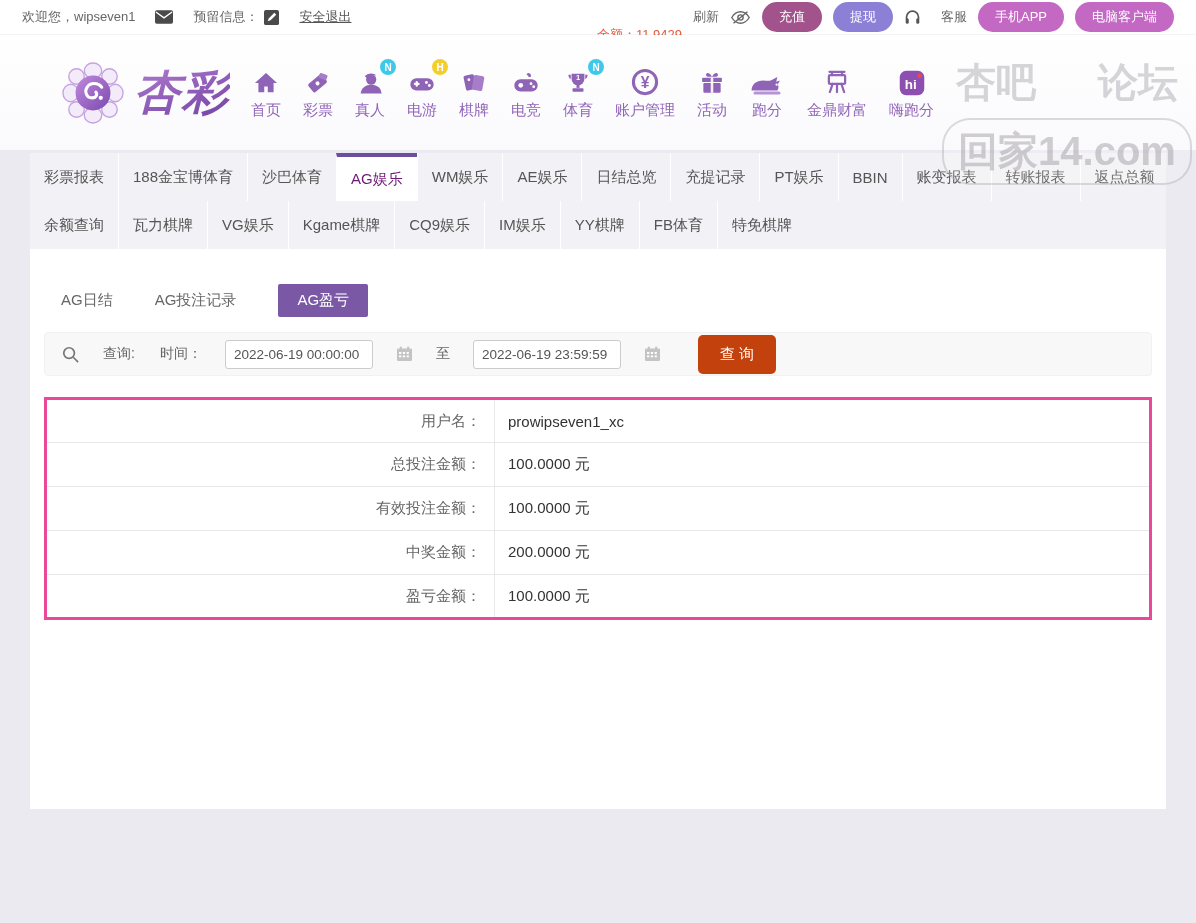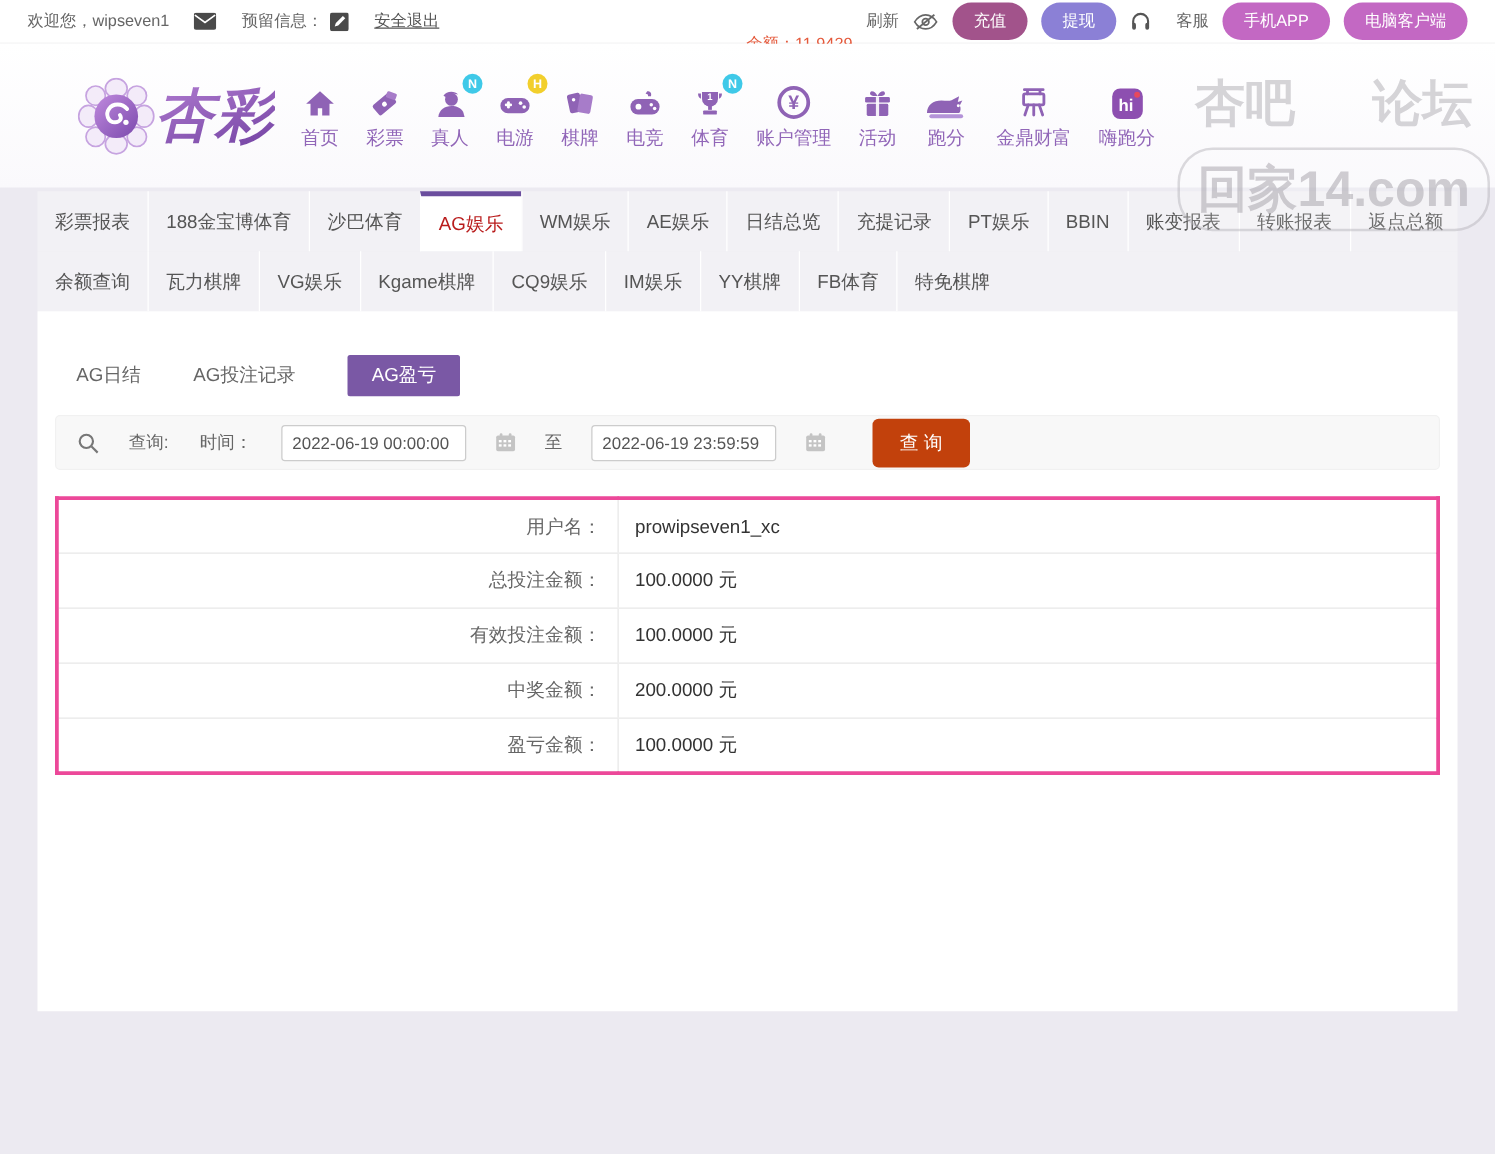--- a/index.html
+++ b/index.html
@@ -27,21 +27,21 @@
   .pill-recharge{background:#a2538b;}
   .pill-withdraw{background:#8b80d6;}
   .pill-app{background:#c368c3;}
   .pill-pc{background:#c368c3;}
   .service{display:flex; align-items:center; gap:20px; cursor:pointer;}
   
   .header{
     height:115px; background:linear-gradient(#ffffff,#faf9fc);
     display:flex; align-items:center; padding-left:62px; position:relative;
   }
-  .logo{display:flex; align-items:center; cursor:pointer;text-align:right;}
+  .logo{display:flex; align-items:center; gap:10px; cursor:pointer;text-align:right;}
   .logo-text{
     font-size:46px; font-weight:bold; letter-spacing:2px;
     background:linear-gradient(160deg,#b37ed2,#6f3fa0);
     -webkit-background-clip:text; background-clip:text;
     -webkit-text-fill-color:transparent; color:#8a55b5;
     font-style:italic;
   }
   .main-nav{display:flex; align-items:center; margin-left:10px;}
   .nav-item{
     display:flex; flex-direction:column; align-items:center;
@@ -72,21 +72,21 @@
     background:rgba(255,255,255,0.15); white-space:nowrap;
   }
   
   .mainwrap{padding:3px 30px 0;}
   .tabs-row{display:flex; background:#f2f1f5; height:48px;}
   .tab{
     height:100%; display:flex; align-items:center; padding:0 14px;
     font-size:15px; color:#555; border-left:1px solid #fff; cursor:pointer; white-space:nowrap;
   }
   .tab:first-child{border-left:none;}
-  .tab.active{background:#fff; border-top:4px solid #6b4e9e; color:#b91c1c;}
+  .tab.active{background:#fff; border-top:4px solid #6b4e9e; color:#701a75;}
   
   .card{background:#fff; height:560px; padding:35px 14px 0;}
   .subtabs{display:flex; align-items:center; gap:42px; padding-left:17px;}
   .subtab{font-size:15px; color:#666; cursor:pointer; padding:7px 0;}
   .subtab.active{background:#7a58a5; color:#fff; padding:7px 19px; border-radius:2px;}
   
   .searchbar{
     margin-top:15px; background:#f8f8f8; border:1px solid #f1f1f1; border-radius:4px;
     height:44px; display:flex; align-items:center; gap:23px; padding:0 16px;
     font-size:14px; color:#666;

